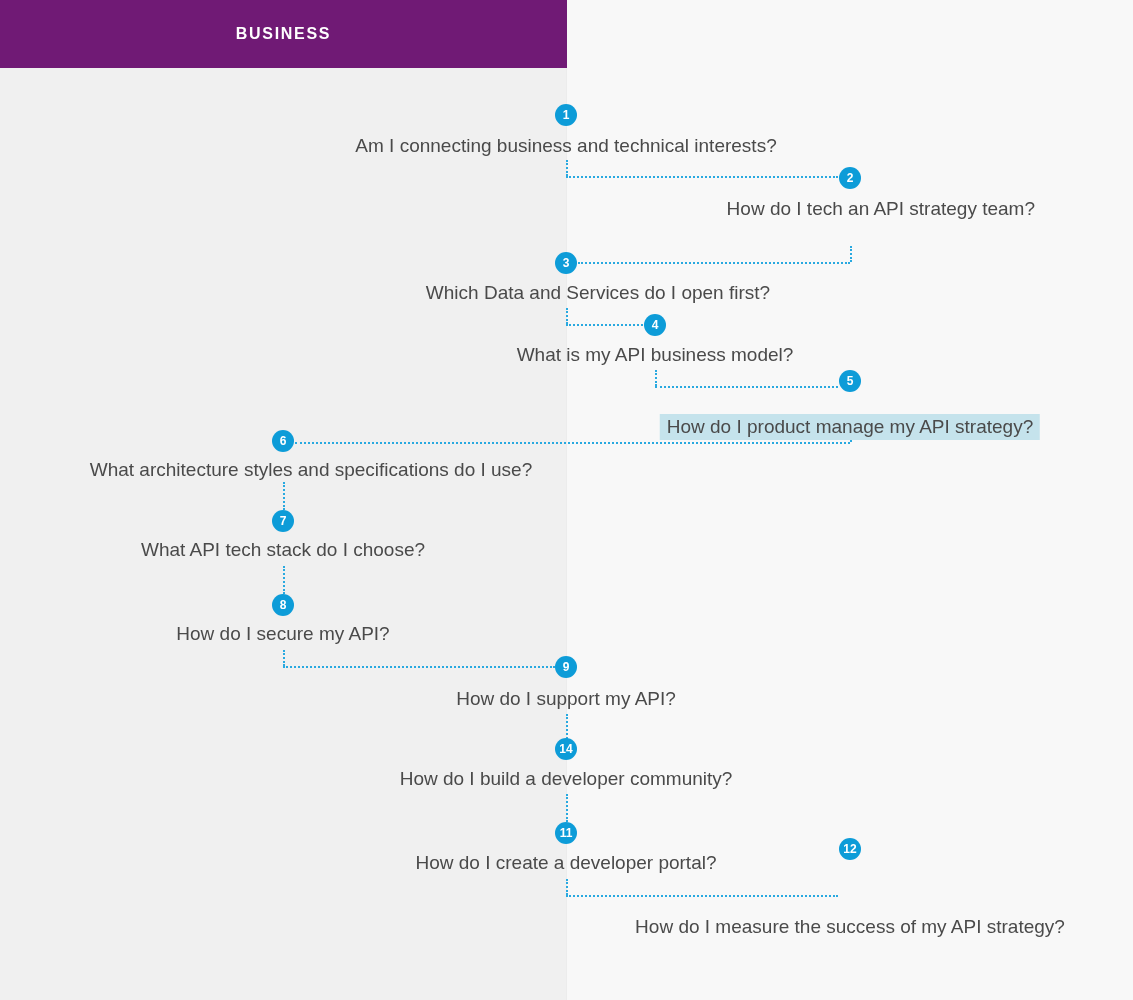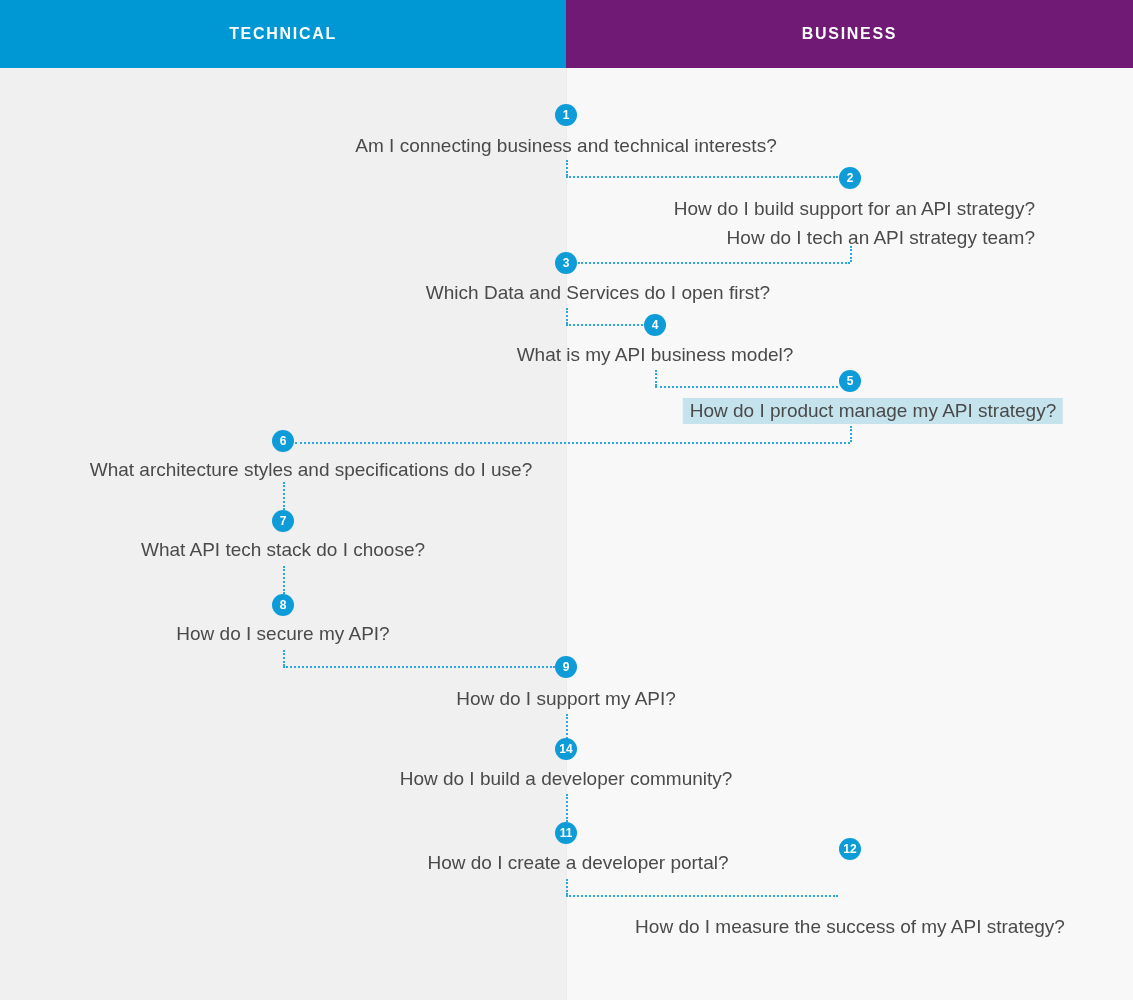--- a/index.html
+++ b/index.html
@@ -78,23 +78,20 @@
 </head>
 <body>
 
 <div id="stage">
 
   <div class="bg-left"></div>
   <div class="bg-right"></div>
   <div class="divider"></div>
 
   <div class="header">
-    <div class="hdr-col hdr-tech" style="background:#0098d4">
-      <span>TECHNICAL</span>
-    </div>
     <div class="hdr-col hdr-biz" style="background:#701a75">
       <span>BUSINESS</span>
     </div>
   </div>
 
   <div class="conn-v" style="left:566px;top:160px;height:16px;"></div>
   <div class="conn-h" style="left:566px;top:176px;width:272px;"></div>
 
   <div class="conn-v" style="left:850px;top:246px;height:16px;"></div>
   <div class="conn-h" style="left:578px;top:262px;width:272px;"></div>
@@ -123,38 +120,37 @@
   <div class="conn-h" style="left:566px;top:895px;width:272px;"></div>
 
   <div class="step">
     <div class="badge" style="left:555px;top:104px;">1</div>
     <div class="qtext centered" style="left:566px;top:132px;">Am I connecting business and technical interests?</div>
   </div>
 
   <div class="step">
     <div class="badge" style="left:839px;top:167px;">2</div>
     <div class="qtext righted two-line" style="left:1035px;top:194px;">
-      <span class="ln">How do I build support for an API strategy?</span>
       <span class="ln">How do I tech an API strategy team?</span>
     </div>
   </div>
 
   <div class="step">
     <div class="badge" style="left:555px;top:252px;">3</div>
     <div class="qtext centered" style="left:566px;top:279px;margin-left:32px;">Which Data and Services do I open first?</div>
   </div>
 
   <div class="step">
     <div class="badge" style="left:644px;top:314px;">4</div>
     <div class="qtext centered" style="left:655px;top:341px;">What is my API business model?</div>
   </div>
 
   <div class="step">
     <div class="badge" style="left:839px;top:370px;">5</div>
-    <div class="qtext centered" style="left:850px;top:397px;margin-left:23px;">
+    <div class="qtext centered" style="left:850px;top:413px;">
       <span class="hl">How do I product manage my API strategy?</span>
     </div>
   </div>
 
   <div class="step">
     <div class="badge" style="left:272px;top:430px;">6</div>
     <div class="qtext centered" style="left:283px;top:456px;margin-left:28px;">What architecture styles and specifications do I use?</div>
   </div>
 
   <div class="step">
@@ -172,21 +168,21 @@
     <div class="qtext centered" style="left:566px;top:685px;">How do I support my API?</div>
   </div>
 
   <div class="step">
     <div class="badge" style="left:555px;top:738px;">14</div>
     <div class="qtext centered" style="left:566px;top:765px;">How do I build a developer community?</div>
   </div>
 
   <div class="step">
     <div class="badge" style="left:555px;top:822px;">11</div>
-    <div class="qtext centered" style="left:566px;top:849px;margin-left:12px;">How do I create a developer portal?</div>
+    <div class="qtext centered" style="left:566px;top:849px;">How do I create a developer portal?</div>
   </div>
 
   <div class="step">
     <div class="badge" style="left:839px;top:838px;">12</div>
     <div class="qtext centered" style="left:850px;top:913px;">How do I measure the success of my API strategy?</div>
   </div>
 
 </div>
 
 </body></html>

